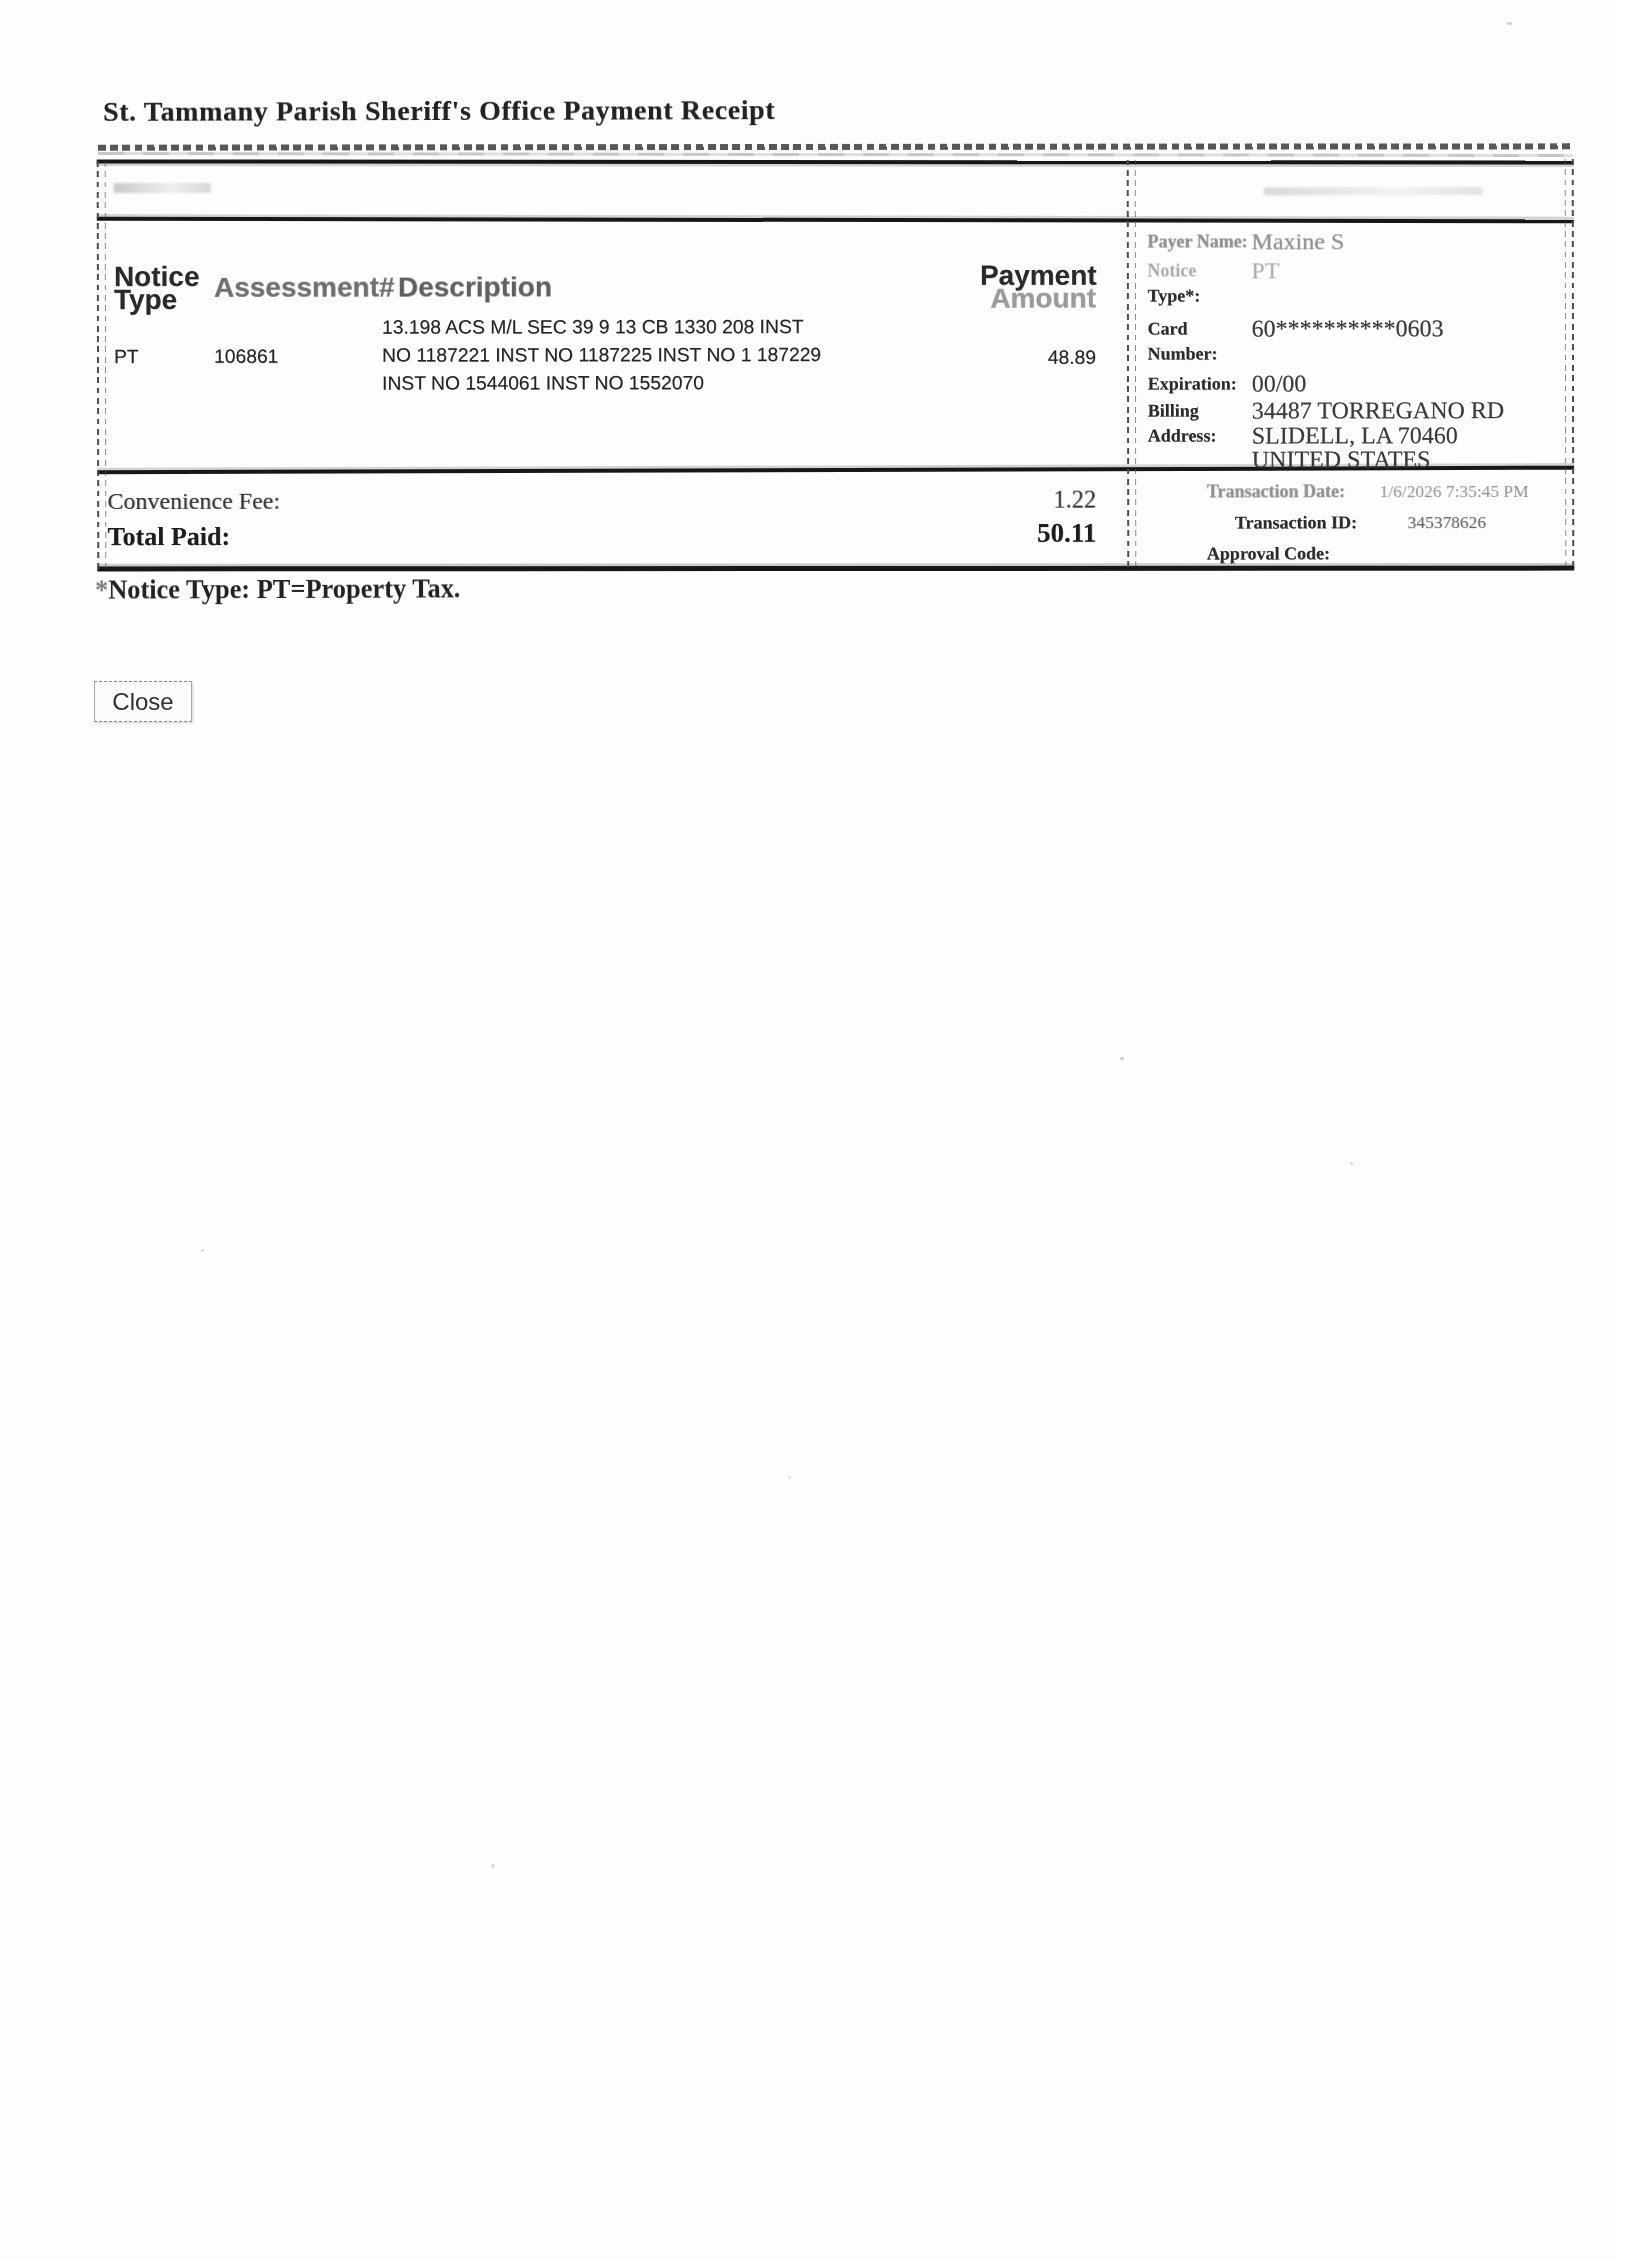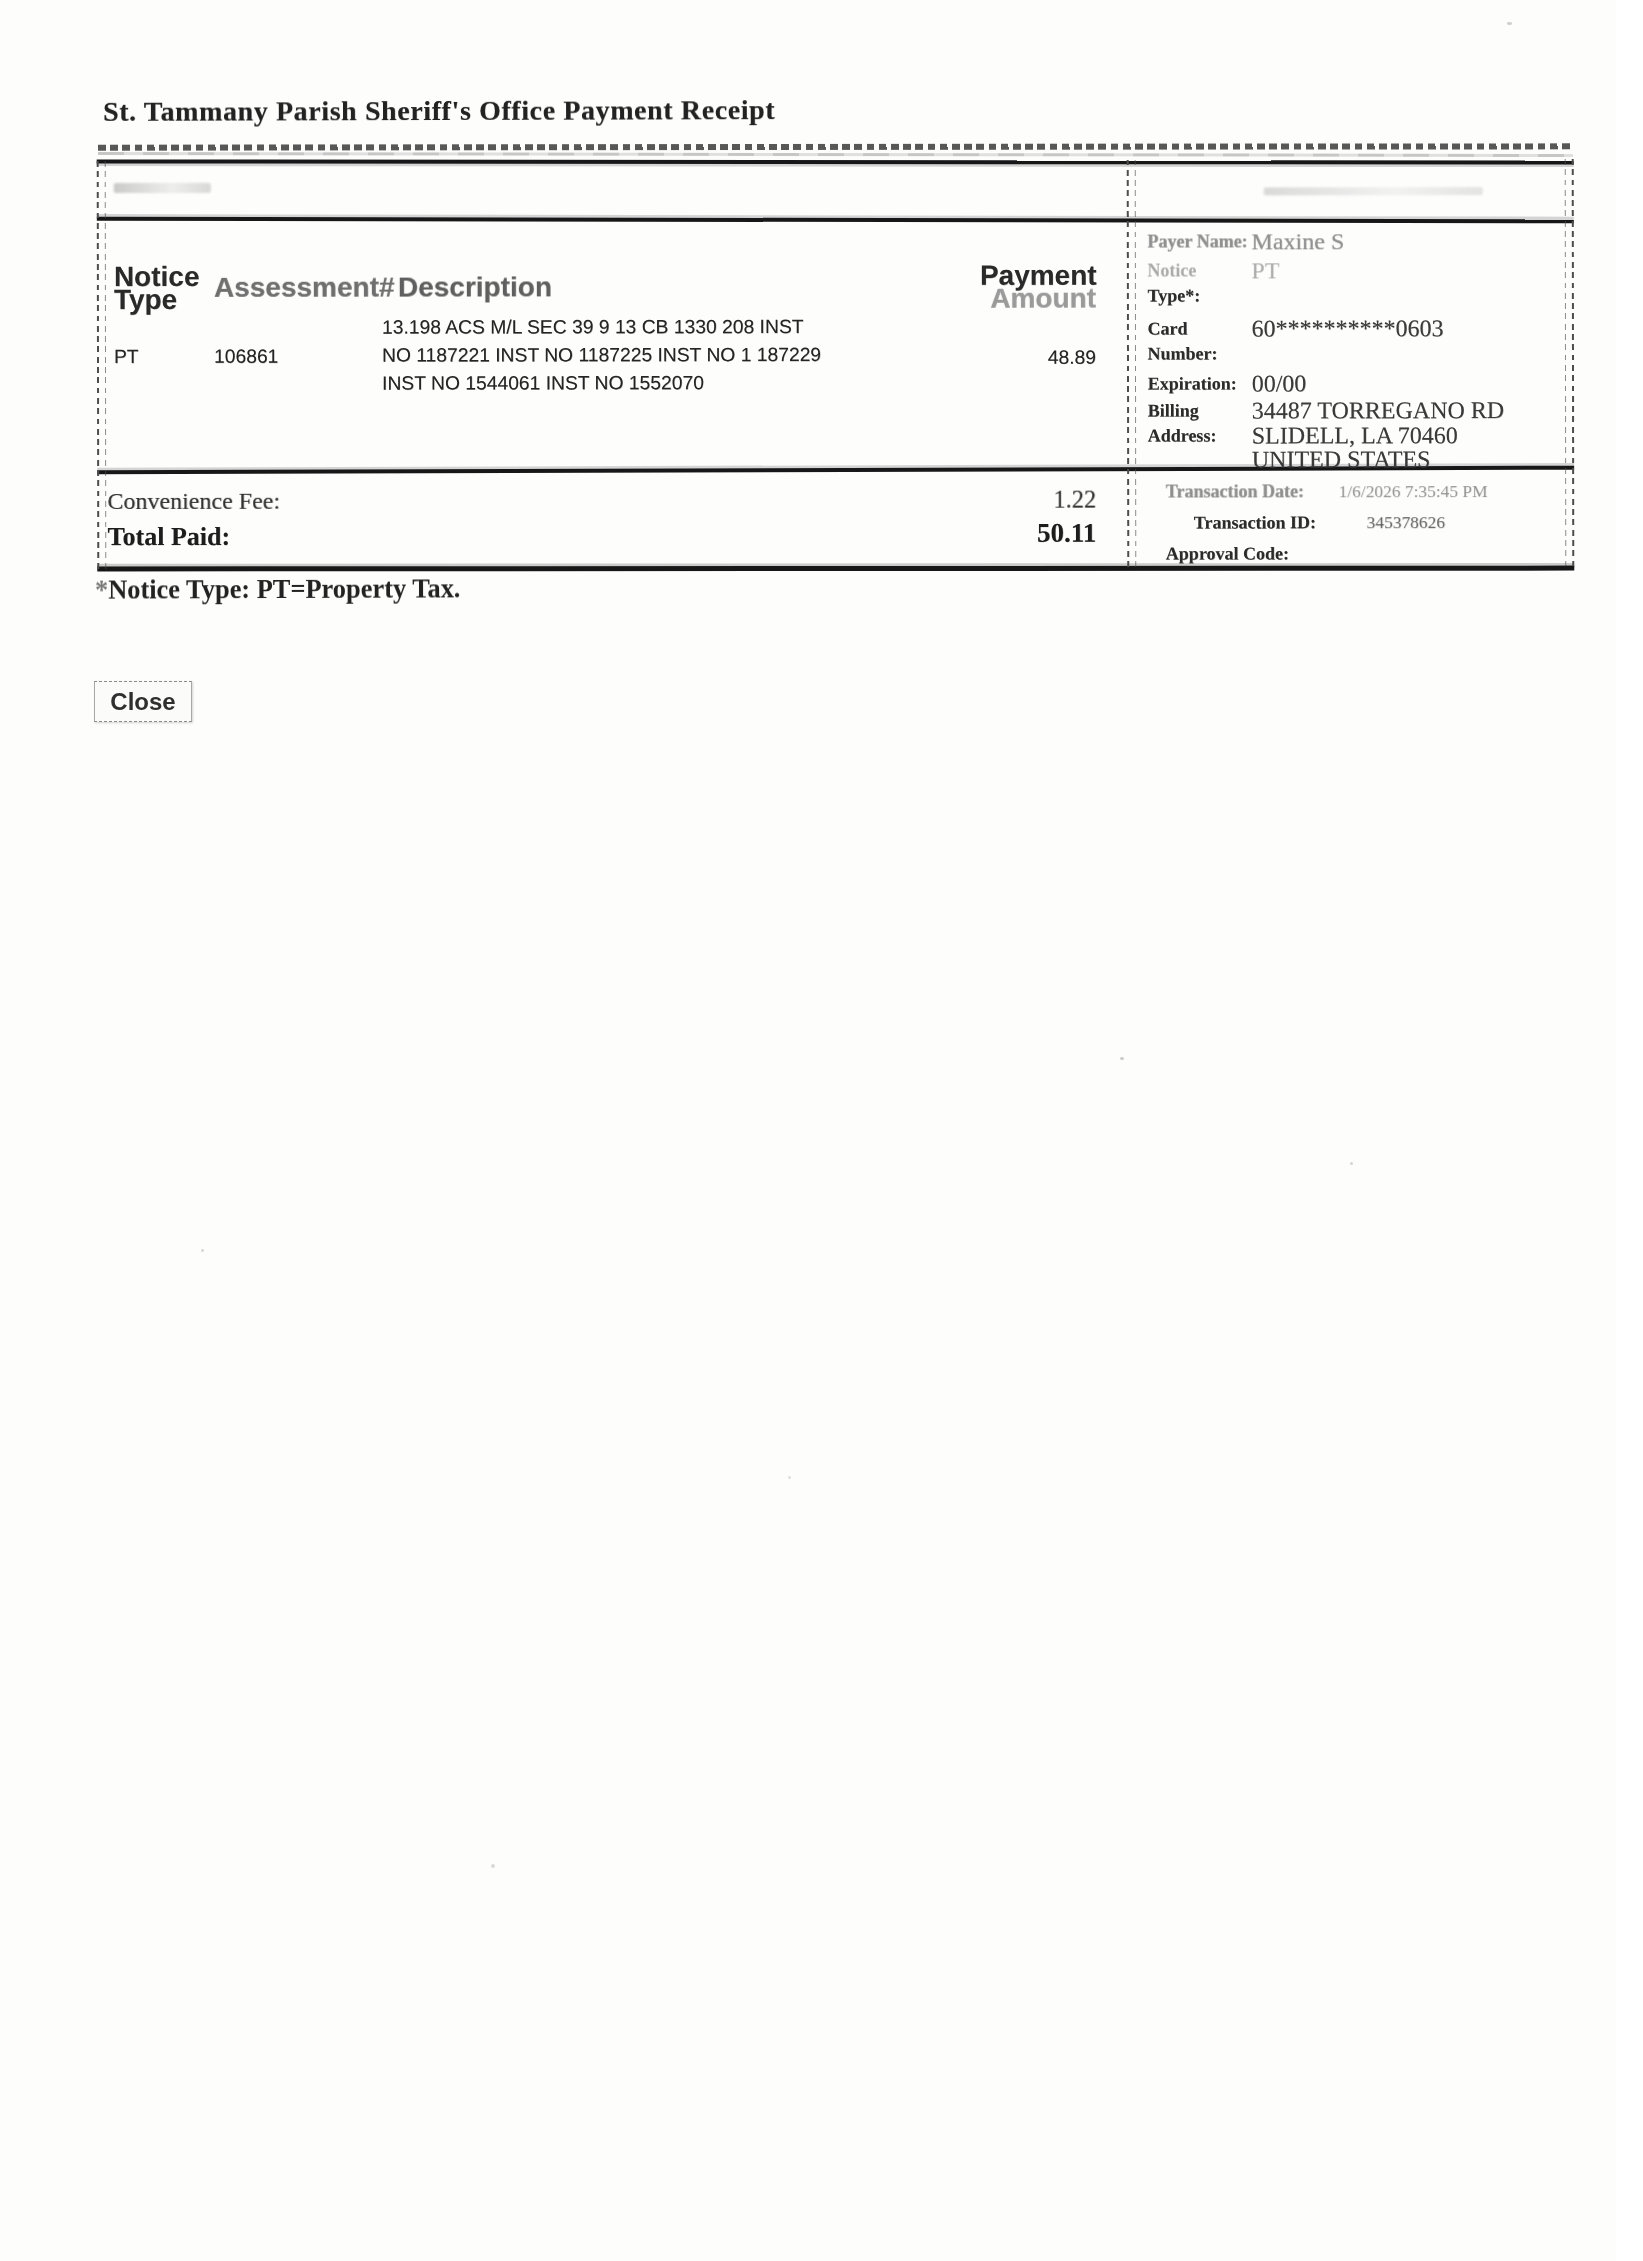--- a/index.html
+++ b/index.html
@@ -114,21 +114,21 @@
   .total-label {
     position:absolute; left:10.3px; top:361px;
     font-size:26px; font-weight:bold; color:#1d1d1d;
   }
   .total-value {
     position:absolute; left:883px; top:358px; width:116px; text-align:right;
     font-size:27px; font-weight:bold; color:#1d1d1d;
   }
 
   
-  .txn-panel { position:absolute; left:1057px; top:313px; width:428px; height:93px; }
+  .txn-panel { position:absolute; left:1098px; top:313px; width:428px; height:93px; }
   .t-row { position:absolute; left:11.6px; display:flex; }
   .t-label { width:173px; flex:0 0 173px; font-size:18px; font-weight:bold; color:#2b2b2b; }
   .t-value { font-size:17.4px; color:#565656; filter:blur(0.3px); width:232px; }
   .t-date { top:9px; }
   .t-id   { top:40px;margin-left:28px; }
   .t-appr { top:71px;flex-direction:column; }
 
   
   .footnote {
     position:absolute; left:95px; top:574px;
@@ -142,21 +142,21 @@
     position:absolute; left:94px; top:681px;
     width:98px; height:41px;
     background:#fbfbfa;
     border:1.3px solid #a8a8a8;
     border-top:1.9px dashed #8a8a8a;
     border-bottom:1.9px dashed #8a8a8a;
     box-shadow:0.6px 1.3px 1.9px rgba(150,150,150,0.4);
     font-family:"Liberation Sans", sans-serif;
     font-size:24px; color:#2f2f2f;
     display:flex; align-items:center; justify-content:center;
-    filter:blur(0.3px); cursor:pointer;font-weight:bold;
+    filter:blur(0.3px); cursor:pointer;
   }
 
   
   .speck {
     position:absolute; background:#9a9a9a; border-radius:50%;
     filter:blur(0.6px);
   }
 </style>
 </head>
 <body>

